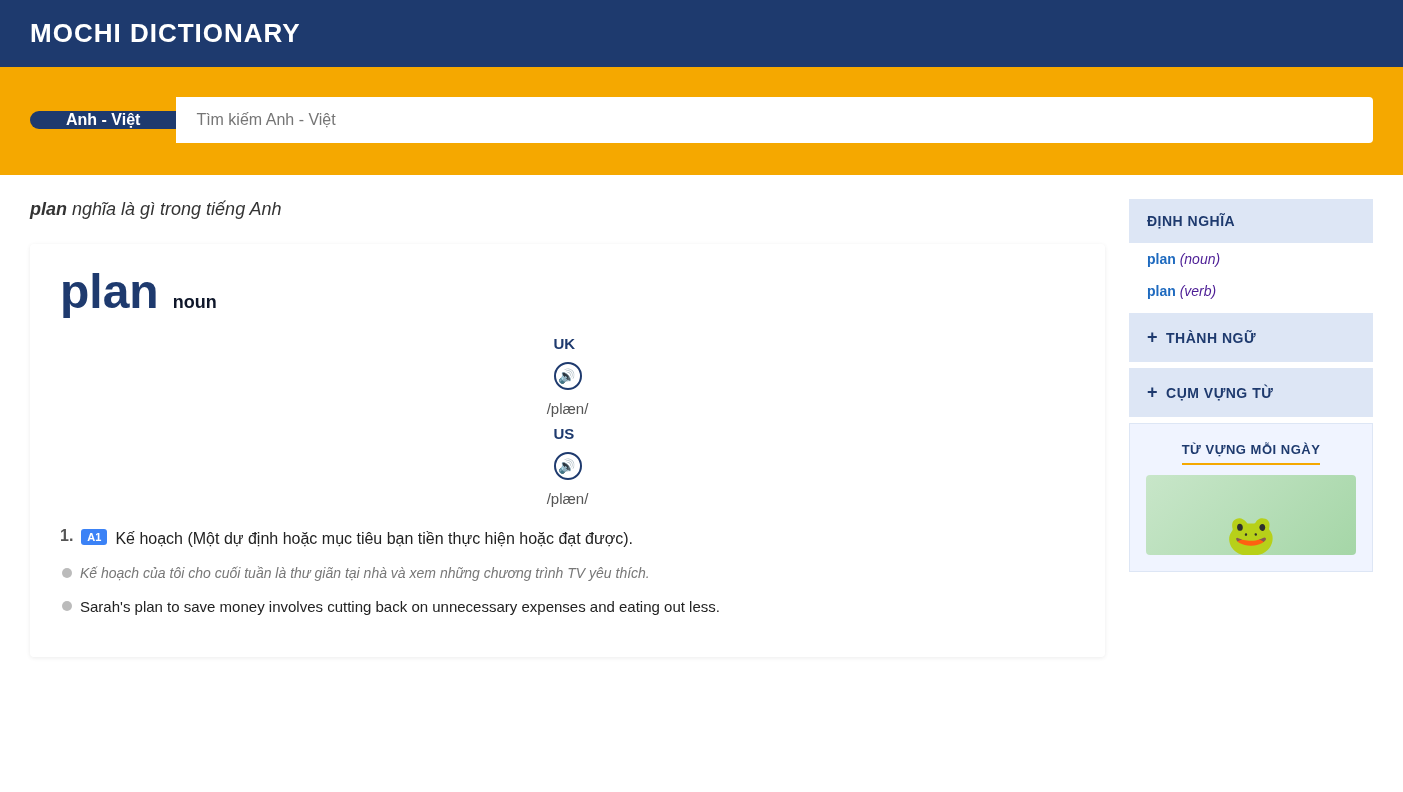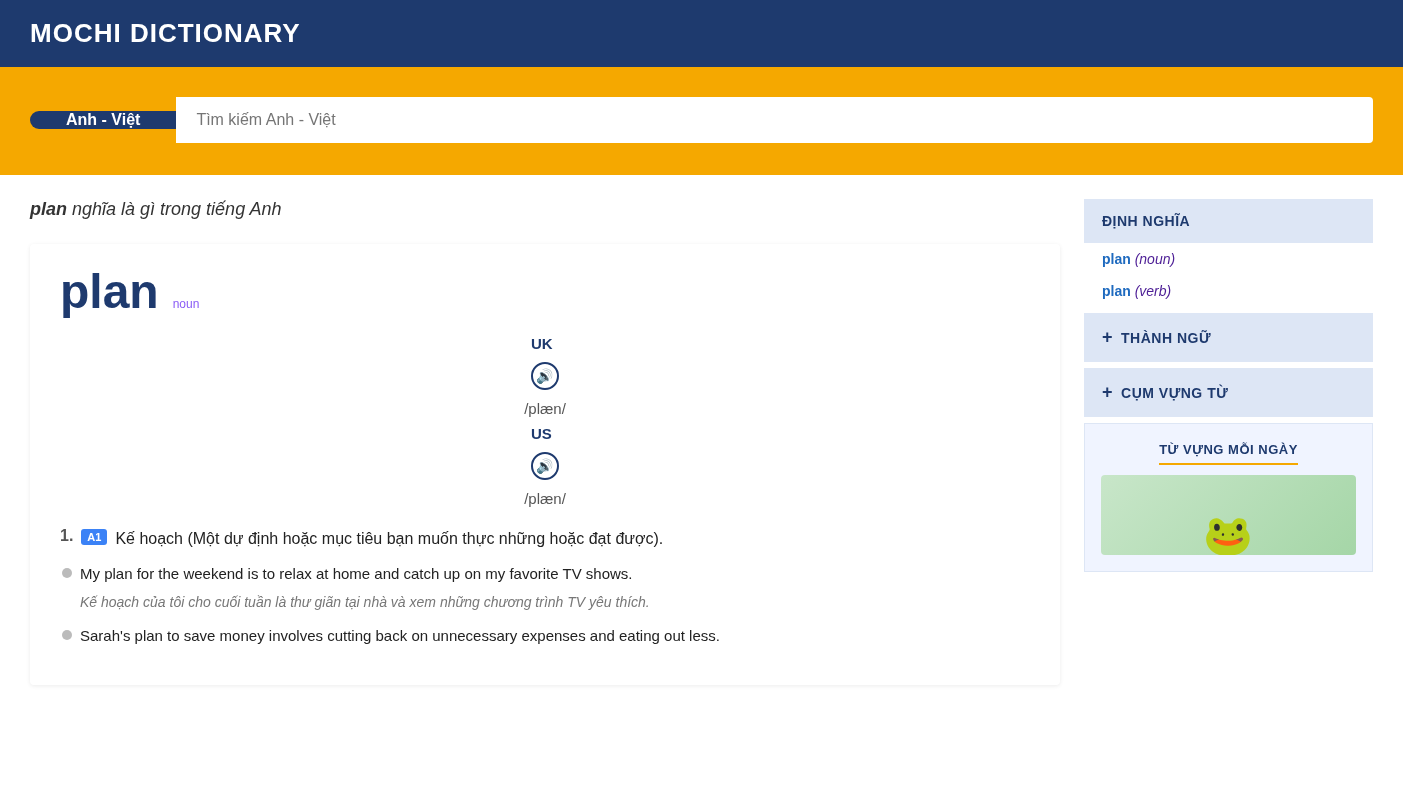--- a/index.html
+++ b/index.html
@@ -100,23 +100,23 @@
       align-items: baseline;
       gap: 14px;
       margin-bottom: 16px;
     }
     #word-main {
       font-size: 48px;
       font-weight: 900;
       color: #1e3a6e;
     }
     #word-pos {
-      font-size: 12px;
-      color: #8b5cf6;
-      font-weight: normal;
+      font-size: 18px;
+      color: #0f172a;
+      font-weight: bold;
     }
 
     
     .phonetic-row {
       display: flex;
       align-items: center;
       gap: 10px;
       margin-bottom: 8px;
       flex-direction: column;
     }
@@ -204,21 +204,21 @@
     .example-vi {
       font-size: 14px;
       color: #777;
       font-style: italic;
       line-height: 1.5;
       margin-top: 6px;
     }
 
     
     #sidebar {
-      width: 289px;
+      width: 244px;
       flex-shrink: 0;
     }
 
     .sidebar-section {
       margin-bottom: 6px;
     }
     .sidebar-header {
       background: #dde6f5;
       color: #1e3a6e;
       font-weight: bold;
@@ -333,25 +333,24 @@
           <span>🔊</span>
         </button>
         <span class="phonetic-text">/plæn/</span>
       </div>
 
       <div id="definition-section">
         <div class="def-item">
           <div class="def-header">
             <span class="def-num">1.</span>
             <span class="level-badge">A1</span>
-            <span class="def-text">Kế hoạch (Một dự định hoặc mục tiêu bạn muốn thực những hoặc đạt được).</span>
+            <span class="def-text">Kế hoạch (Một dự định hoặc mục tiêu bạn tiền thực hiện hoặc đạt được).</span>
           </div>
           <ul class="example-list">
             <li>
-              <div class="example-en">My plan for the weekend is to relax at home and catch up on my favorite TV shows.</div>
               <div class="example-vi">Kế hoạch của tôi cho cuối tuần là thư giãn tại nhà và xem những chương trình TV yêu thích.</div>
             </li>
             <li>
               <div class="example-en">Sarah's plan to save money involves cutting back on unnecessary expenses and eating out less.</div>
             </li>
           </ul>
         </div>
       </div>
 
     </div>

